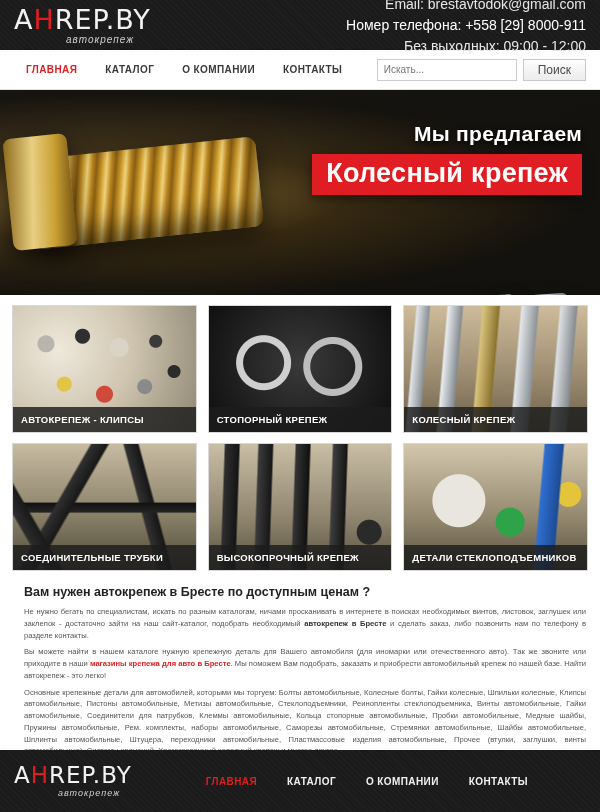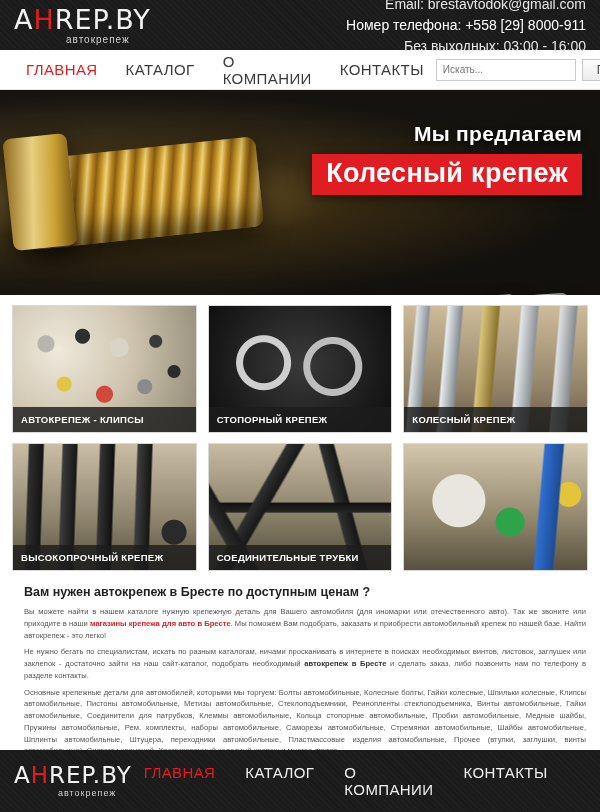--- a/index.html
+++ b/index.html
@@ -22,38 +22,38 @@
     padding: 0 14px;
   }
   .logo { display: flex; flex-direction: column; align-items: flex-start; line-height: 1; }
   .logo-main {
     font-family: "DejaVu Sans", sans-serif;
     font-size: 27px; font-weight: normal; letter-spacing: 1px;
     color: #f2f2f2;
   }
   .logo-main .accent { color: #e01d22; }
   .logo-sub {
-    font-size: 10px; color: #cfcfcf; 
+    font-size: 10px; color: #cfcfcf; font-style: italic;
     margin-top: 2px; margin-left: 52px; letter-spacing: 1px;
   }
   .contacts {
     margin-left: auto; text-align: right; color: #e6e6e6;
     font-size: 14px; line-height: 1.5;
   }
   .contacts .phone { color: #ffffff; }
 
   
   .nav-bar {
     height: 40px; background: #ffffff;
     border-bottom: 1px solid #e2e2e2;
     display: flex; align-items: center; padding: 0 14px;
   }
   .nav-list { display: flex; align-items: center; gap: 4px; list-style: none; }
   .nav-item {
-    font-size: 15px; font-weight: normal; color: #3a3a3a;
+    font-size: 10px; font-weight: bold; color: #3a3a3a;
     padding: 7px 12px; letter-spacing: .4px; cursor: pointer;
     text-transform: uppercase;
   }
   .nav-item.active { color: #e01d22; }
   .search-wrap { margin-left: auto; display: flex; align-items: center; }
   .search-input {
     width: 140px; height: 22px; border: 1px solid #cccccc; background: #fff;
     font-size: 10px; padding: 0 6px; color: #555; outline: none;
     font-family: "Liberation Sans", sans-serif;
   }
@@ -229,21 +229,21 @@
 <div class="page">
 
   <div class="header">
     <div class="logo">
       <div class="logo-main"><span>A</span><span class="accent">H</span><span>REP.BY</span></div>
       <div class="logo-sub">автокрепеж</div>
     </div>
     <div class="contacts">
       <div>Email:  brestavtodok@gmail.com</div>
       <div class="phone">Номер телефона: +558 [29] 8000-911</div>
-      <div>Без выходных: 03:00 - 16:00</div>
+      <div>Без выходных: 09:00 - 12:00</div>
     </div>
   </div>
 
   <div class="nav-bar">
     <ul class="nav-list">
       <li class="nav-item active">ГЛАВНАЯ</li>
       <li class="nav-item">КАТАЛОГ</li>
       <li class="nav-item">О КОМПАНИИ</li>
       <li class="nav-item">КОНТАКТЫ</li>
     </ul>
@@ -272,36 +272,37 @@
     </div>
     <div class="card">
       <div class="card-img art-ring"></div>
       <div class="card-label">СТОПОРНЫЙ КРЕПЕЖ</div>
     </div>
     <div class="card">
       <div class="card-img art-wheel"></div>
       <div class="card-label">КОЛЕСНЫЙ КРЕПЕЖ</div>
     </div>
     <div class="card">
+      <div class="card-img art-tubes"></div>
+      <div class="card-label">СОЕДИНИТЕЛЬНЫЕ ТРУБКИ</div>
+    </div>
+    <div class="card">
       <div class="card-img art-strong"></div>
       <div class="card-label">ВЫСОКОПРОЧНЫЙ КРЕПЕЖ</div>
     </div>
     <div class="card">
-      <div class="card-img art-tubes"></div>
-      <div class="card-label">СОЕДИНИТЕЛЬНЫЕ ТРУБКИ</div>
-    </div>
-    <div class="card">
       <div class="card-img art-glass"></div>
+      <div class="card-label">ДЕТАЛИ СТЕКЛОПОДЪЕМНИКОВ</div>
     </div>
   </div>
 
   <div class="text-block">
     <div class="tb-title"><span>Вам нужен </span><b>автокрепеж в Бресте</b><span> по доступным ценам ?</span></div>
+    <div class="tb-para"><span>Не нужно бегать по специалистам, искать по разным каталогам, ничами просканивать в интернете в поисках необходимых винтов, листовок, заглушек или заклепок - достаточно зайти на наш сайт-каталог, подобрать необходимый</span> <b>автокрепеж в Бресте</b> <span>и сделать заказ, либо позвонить нам по телефону в разделе контакты.</span></div>
     <div class="tb-para"><span>Вы можете найти в нашем каталоге нужную крепежную деталь для Вашего автомобиля (для иномарки или отечественного авто). Так же звоните или приходите в наши</span> <span class="red">магазины крепежа для авто в Бресте</span><span>. Мы поможем Вам подобрать, заказать и приобрести автомобильный крепеж по нашей базе. Найти автокрепеж - это легко!</span></div>
-    <div class="tb-para"><span>Не нужно бегать по специалистам, искать по разным каталогам, ничами просканивать в интернете в поисках необходимых винтов, листовок, заглушек или заклепок - достаточно зайти на наш сайт-каталог, подобрать необходимый</span> <b>автокрепеж в Бресте</b> <span>и сделать заказ, либо позвонить нам по телефону в разделе контакты.</span></div>
     <div class="tb-para">Основные крепежные детали для автомобилей, которыми мы торгуем: Болты автомобильные, Колесные болты, Гайки колесные, Шпильки колесные, Клипсы автомобильные, Пистоны автомобильные, Метизы автомобильные, Стеклоподъемники, Реинопленты стеклоподъемника, Винты автомобильные, Гайки автомобильные, Соединители для патрубков, Клеммы автомобильные, Кольца стопорные автомобильные, Пробки автомобильные, Медные шайбы, Пружины автомобильные, Рем. комплекты, наборы автомобильные, Саморезы автомобильные, Стремянки автомобильные, Шайбы автомобильные, Шплинты автомобильные, Штуцера, переходники автомобильные, Пластмассовые изделия автомобильные, Прочее (втулки, заглушки, винты автомобильные), Системы хранений, Хромированный колесный крепеж и многое другое.</div>
   </div>
 
   <div class="footer">
     <div class="logo">
       <div class="logo-main"><span>A</span><span class="accent">H</span><span>REP.BY</span></div>
       <div class="logo-sub">автокрепеж</div>
     </div>
     <div class="footer-nav">
       <div class="nav-item active">ГЛАВНАЯ</div>

